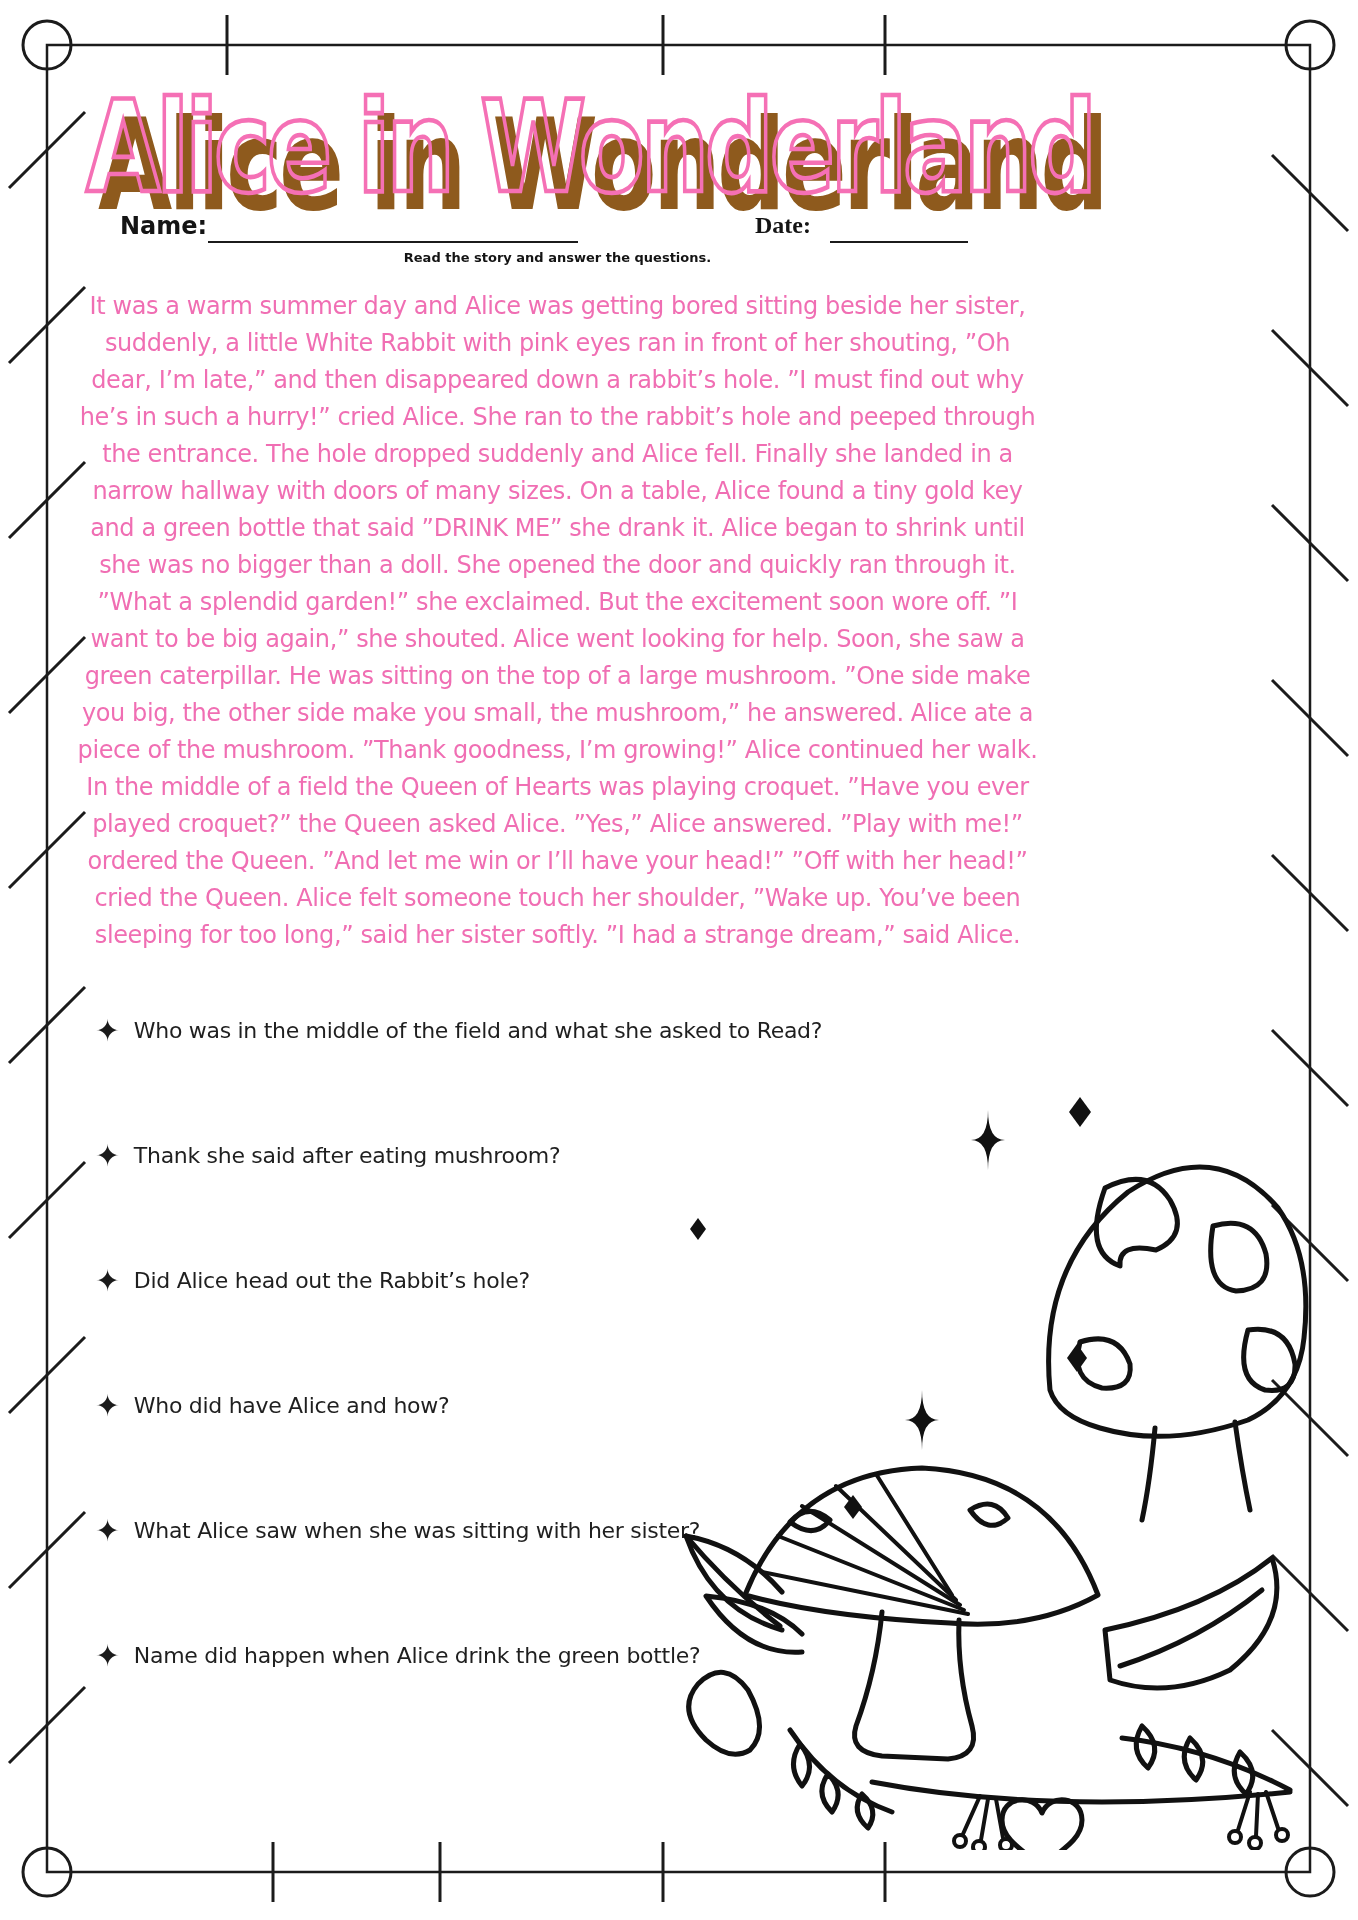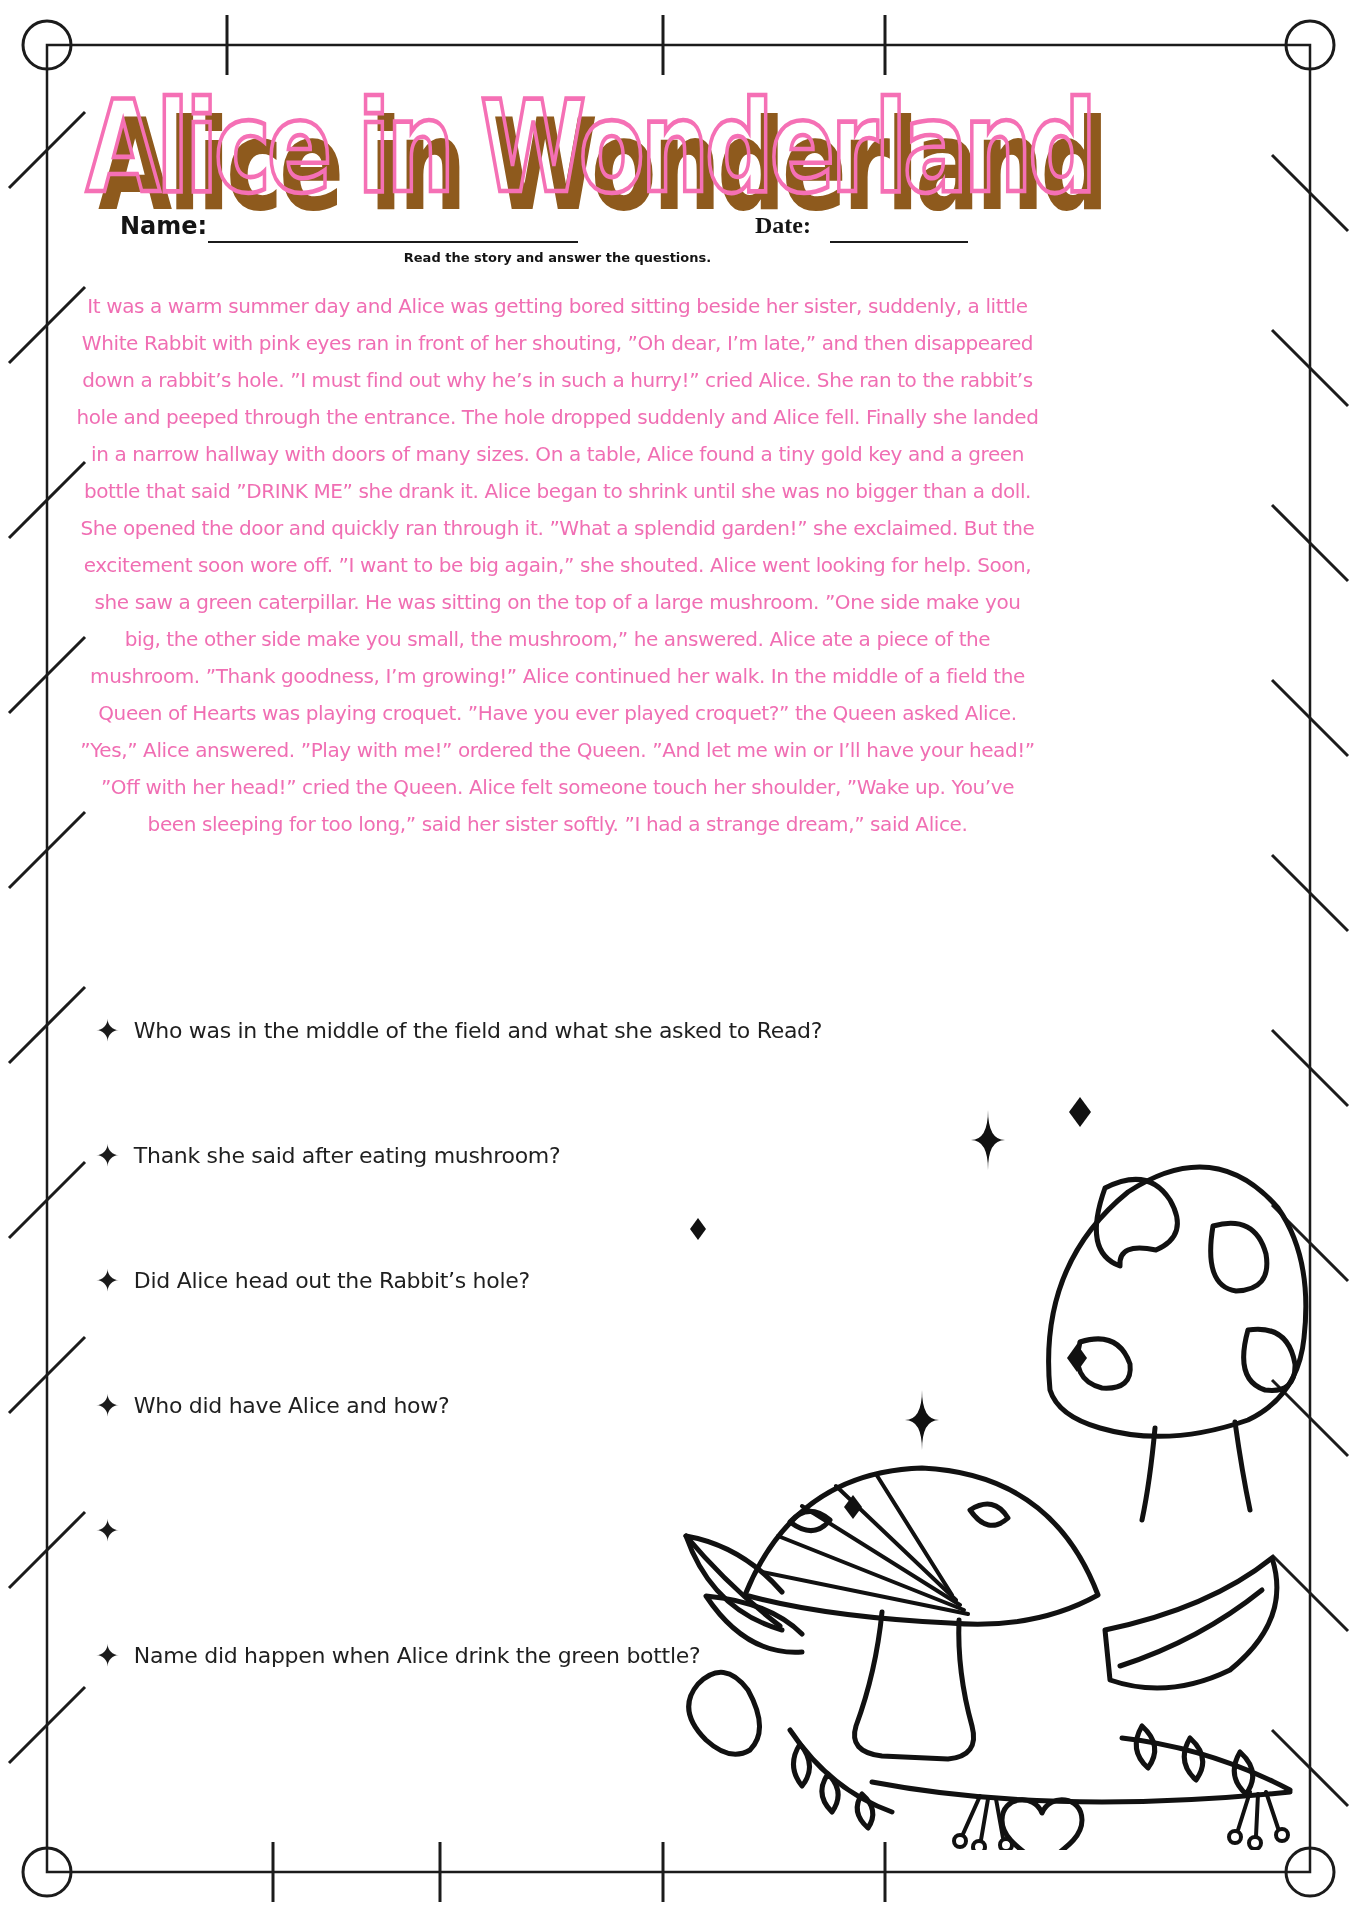--- a/index.html
+++ b/index.html
@@ -22,21 +22,21 @@
   .field-label{position:absolute;font-size:24px;font-weight:bold;color:#141414;}
   .write-line{position:absolute;border-bottom:2.5px solid #1b1b1b;height:0;}
   
   .instruction{
     position:absolute;left:75px;top:250px;width:965px;text-align:center;
     font-size:13px;font-weight:bold;color:#141414;
   }
   
   .story{
     position:absolute;left:75px;top:288px;width:965px;text-align:center;
-    font-size:20px;line-height:37px;letter-spacing:-0.4px;color:#f06eb3;
+    font-size:24px;line-height:37px;letter-spacing:-0.4px;color:#f06eb3;
   }
   
   .q{
     position:absolute;left:95px;display:flex;align-items:flex-start;gap:14px;
     color:#1f1f1f;font-size:22px;letter-spacing:-0.3px;
   }
   .q .star{font-size:30px;line-height:26px;color:#1b1b1b;}
   
   #illu-svg{position:absolute;left:650px;top:1090px;width:660px;height:760px;pointer-events:none;}
 </style>
@@ -119,20 +119,21 @@
 <div class="q" style="top:1268px;">
   <span class="star">✦</span>
   <span>Did Alice head out the Rabbit’s hole?</span>
 </div>
 <div class="q" style="top:1393px;">
   <span class="star">✦</span>
   <span>Who did have Alice and how?</span>
 </div>
 <div class="q" style="top:1518px;">
   <span class="star">✦</span>
+  <span>What Alice saw when she was sitting with her sister?</span>
 </div>
 <div class="q" style="top:1643px;">
   <span class="star">✦</span>
   <span>Name did happen when Alice drink the green bottle?</span>
 </div>
 
 <svg id="illu-svg" viewBox="0 0 660 760" fill="none" stroke="#111111" stroke-width="5" stroke-linecap="round" stroke-linejoin="round">
 
   <path d="M400,300 Q388,175 478,102 Q565,45 628,118 Q663,168 654,248 Q648,306 598,330 Q518,358 450,338 Q408,326 400,300 Z"></path>
 

